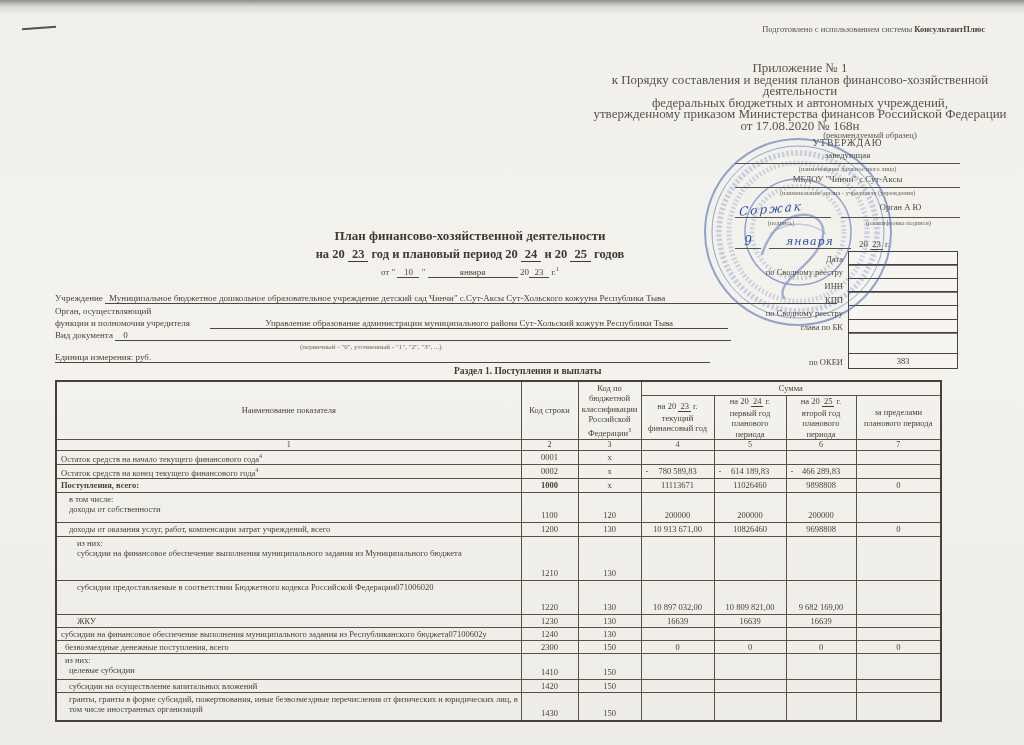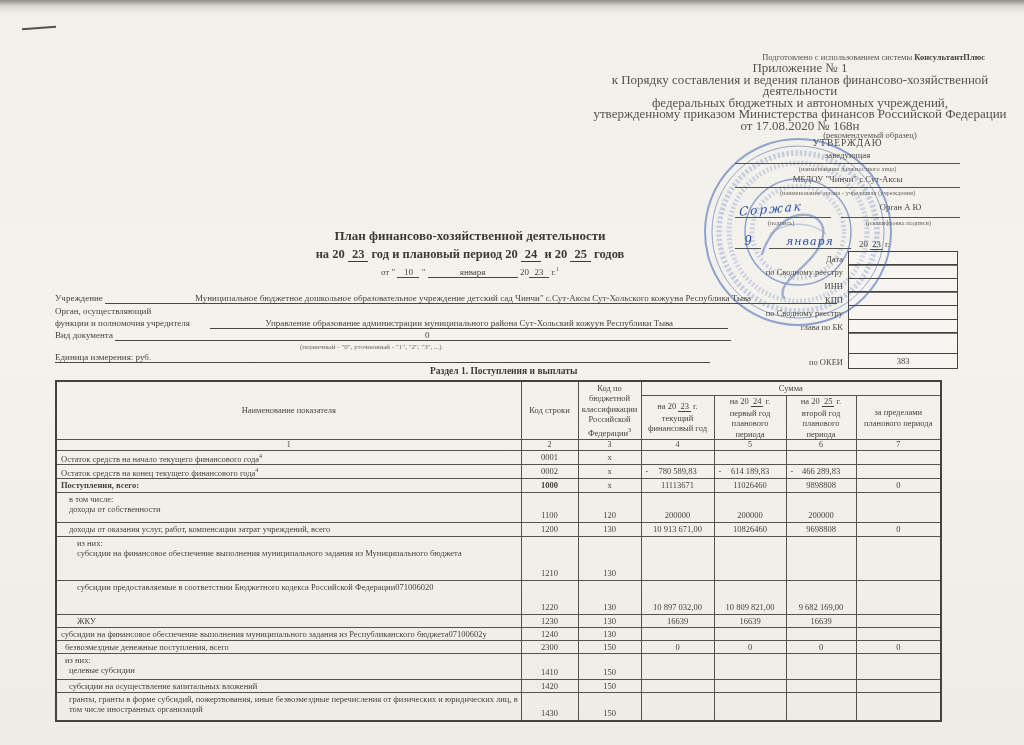--- a/index.html
+++ b/index.html
@@ -2,21 +2,21 @@
 <html><head>
 <meta charset="utf-8">
 <style>
   html,body{margin:0;padding:0;}
   body{width:1024px;height:745px;background:#b8b7b2;font-family:"Liberation Serif",serif;}
   .page{position:relative;width:1024px;height:745px;overflow:hidden;color:#403e37;
     background:linear-gradient(180deg,#8f8e89 0px,#d9d7d1 6px,#f2f0ea 14px,#f4f2ec 45%,#eeece6 100%);}
   .scan-dash{position:absolute;left:22px;top:27px;width:34px;height:2px;background:#53524e;transform:rotate(-4deg);}
 
   
-  .prepared{position:absolute;left:620px;top:52px;width:365px;text-align:right;font-size:8.5px;color:#55534c;}
+  .prepared{position:absolute;left:620px;top:24px;width:365px;text-align:right;font-size:8.5px;color:#55534c;}
   .prepared b{color:#45433c;}
 
   
   .appendix{position:absolute;left:590px;top:62px;width:420px;text-align:center;font-size:13px;line-height:11.5px;color:#55534c;}
   .recommended{position:absolute;left:750px;top:130px;width:240px;text-align:center;font-size:8.5px;color:#55534c;}
 
   
   .approval{position:absolute;left:735px;top:138px;width:225px;font-size:8.5px;color:#4a4840;z-index:2;}
   .app-title{text-align:center;font-size:9.5px;letter-spacing:1px;}
   .app-line{border-bottom:1px solid #55534a;text-align:center;height:13px;margin-top:2px;font-size:8.8px;}
@@ -54,27 +54,27 @@
   
   .codes{position:absolute;left:715px;top:252px;width:243px;font-size:8.5px;z-index:1;}
   .crow{display:flex;}
   .clabel{width:128px;text-align:right;padding-right:5px;color:#4a4840;display:flex;align-items:center;justify-content:flex-end;}
   .cval{width:108px;border:1.4px solid #45433c;margin-top:-1.4px;display:flex;align-items:center;justify-content:center;background:rgba(255,255,255,.25);}
   .rh13 .cval{height:13px;} .rh20 .cval{height:20px;} .rh14 .cval{height:14px;}
   .chead{font-size:8.8px;}
 
   
   .info-line{position:absolute;font-size:9px;color:#45433c;white-space:nowrap;}
-  .uval{display:inline-block;border-bottom:1px solid #4a4840;text-align:center;}
+  .uval{display:inline-block;border-bottom:1px solid #4a4840;}
   .inst-val{width:728px;padding-left:4px;}
   .organ-val{width:518px;text-align:center;}
   .doc-val{width:608px;padding-left:8px;}
   .note-small{position:absolute;font-size:7px;color:#6a6860;}
   .rule{position:absolute;left:55px;top:362px;width:655px;border-top:1px solid #4a4840;}
-  .section-title{position:absolute;left:430px;top:366px;font-size:9.5px;font-weight:bold;color:#3c3a33;}
+  .section-title{position:absolute;left:454px;top:366px;font-size:9.5px;font-weight:bold;color:#3c3a33;}
 
   
   .main-table{position:absolute;left:55px;top:380px;width:885px;border-collapse:collapse;table-layout:fixed;
     font-size:8.5px;line-height:10px;color:#45433c;border:2px solid #44423b;}
   .main-table td,.main-table th{border:1px solid #55534a;padding:0 2px;font-weight:normal;overflow:hidden;}
   .main-table thead th{text-align:center;vertical-align:middle;font-size:8.5px;line-height:10.5px;}
   .sum-h{height:13px;}
   .yline{margin-bottom:1px;}
   .yr{text-decoration:none;border-bottom:1px solid #45433c;padding:0 2px;}
   .colnums td{height:10px;text-align:center;font-size:8px;padding:0;}

